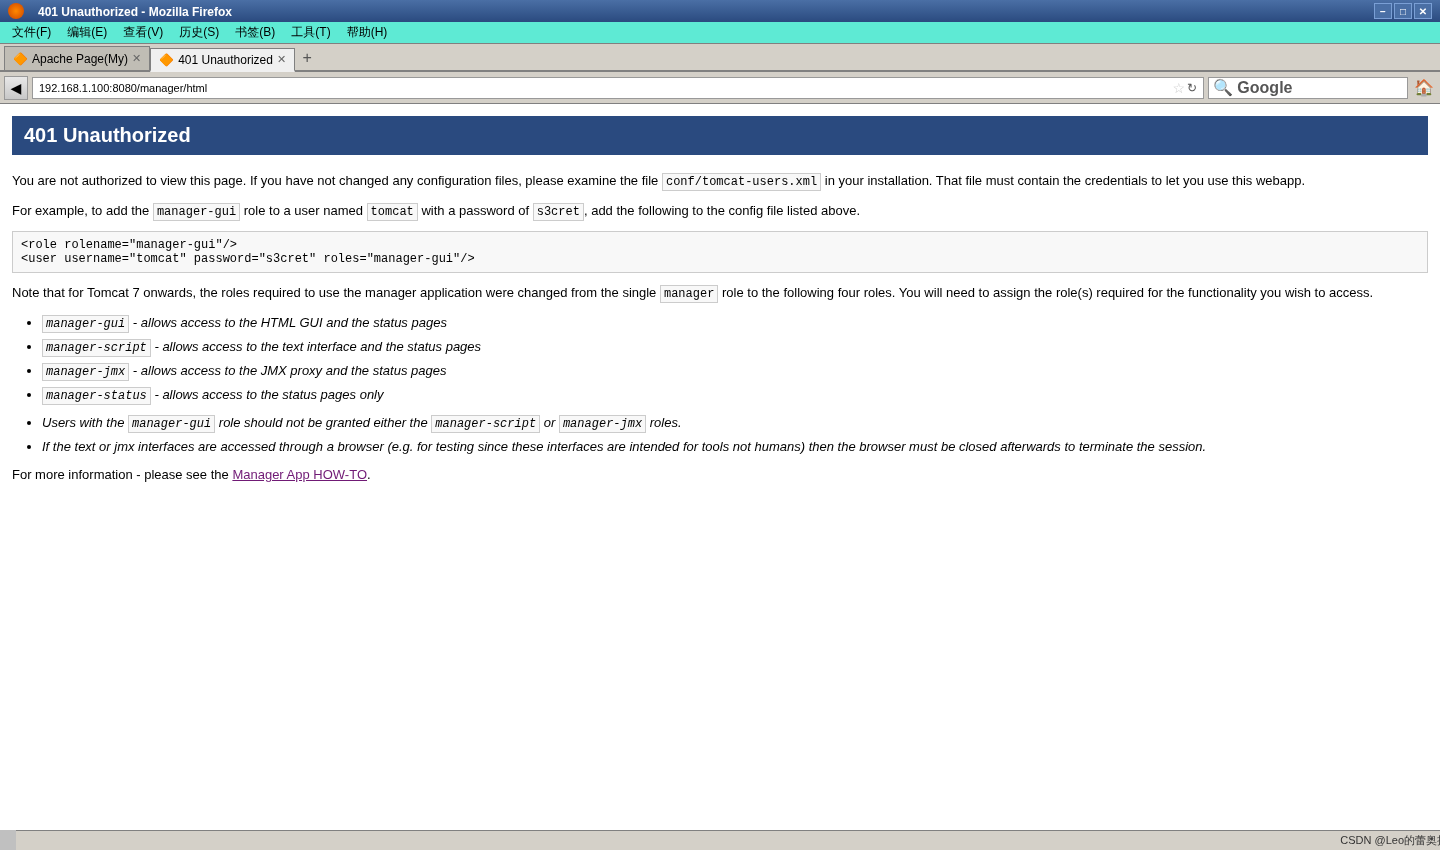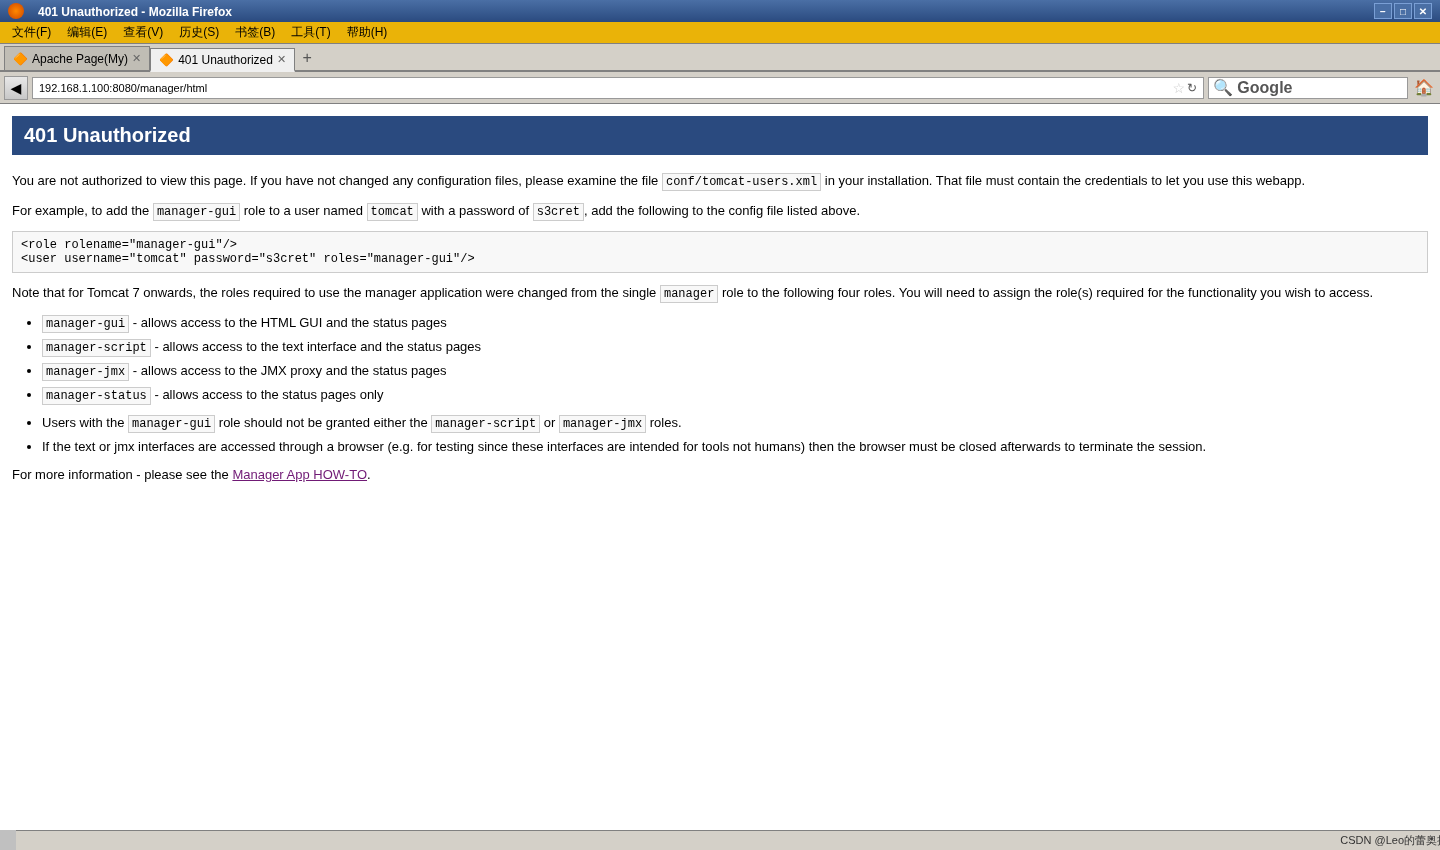--- a/index.html
+++ b/index.html
@@ -20,21 +20,21 @@
     .titlebar-left { display: flex; align-items: flex-end; gap: 14px; }
     .titlebar-icon { width: 16px; height: 16px; background: radial-gradient(circle, #ff8800, #cc4400); border-radius: 50%; }
     .titlebar-controls { display: flex; gap: 2px; }
     .titlebar-btn {
       width: 18px; height: 16px; background: #4a6fa5; border: 1px solid #7a9fd5;
       color: white; font-size: 10px; display: flex; align-items: center; justify-content: center; cursor: pointer;
     }
 
     
     .menubar {
-      background: #eab308; height: 22px; display: flex; align-items: center;
+      background: #5eead4; height: 22px; display: flex; align-items: center;
       padding: 0 4px; border-bottom: 1px solid #808080; font-size: 12px;
     }
     .menubar-item { padding: 2px 8px; cursor: pointer; }
 
     
     .tabbar {
       background: #d4d0c8; height: 28px; display: flex; align-items: flex-end;
       padding: 0 4px; border-bottom: 2px solid #808080;
     }
     .tab {
@@ -89,21 +89,21 @@
       font-family: 'Courier New', monospace; font-size: 12px;
       background: #f8f8f8; border: 1px solid #ccc; padding: 1px 3px;
     }
 
     .code-block {
       border: 1px solid #ccc; background: #f8f8f8; padding: 6px 8px;
       margin: 10px 0; font-family: 'Courier New', monospace; font-size: 12px;
       white-space: pre;
     }
 
-    ul { margin: 8px 0 8px 30px; }
+    ul { margin: 8px 0 8px 30px; font-style: italic; }
     ul li { margin-bottom: 4px; font-size: 13px; line-height: 1.5; }
 
     a { color: #701a75; text-decoration: underline; cursor: pointer; }
 
     
     .statusbar {
       height: 20px; background: #d4d0c8; border-top: 1px solid #808080;
       display: flex; align-items: center; padding: 0 8px; font-size: 11px;
       position: fixed; bottom: 0; width: 1440px; margin-left: 16px;
     }

